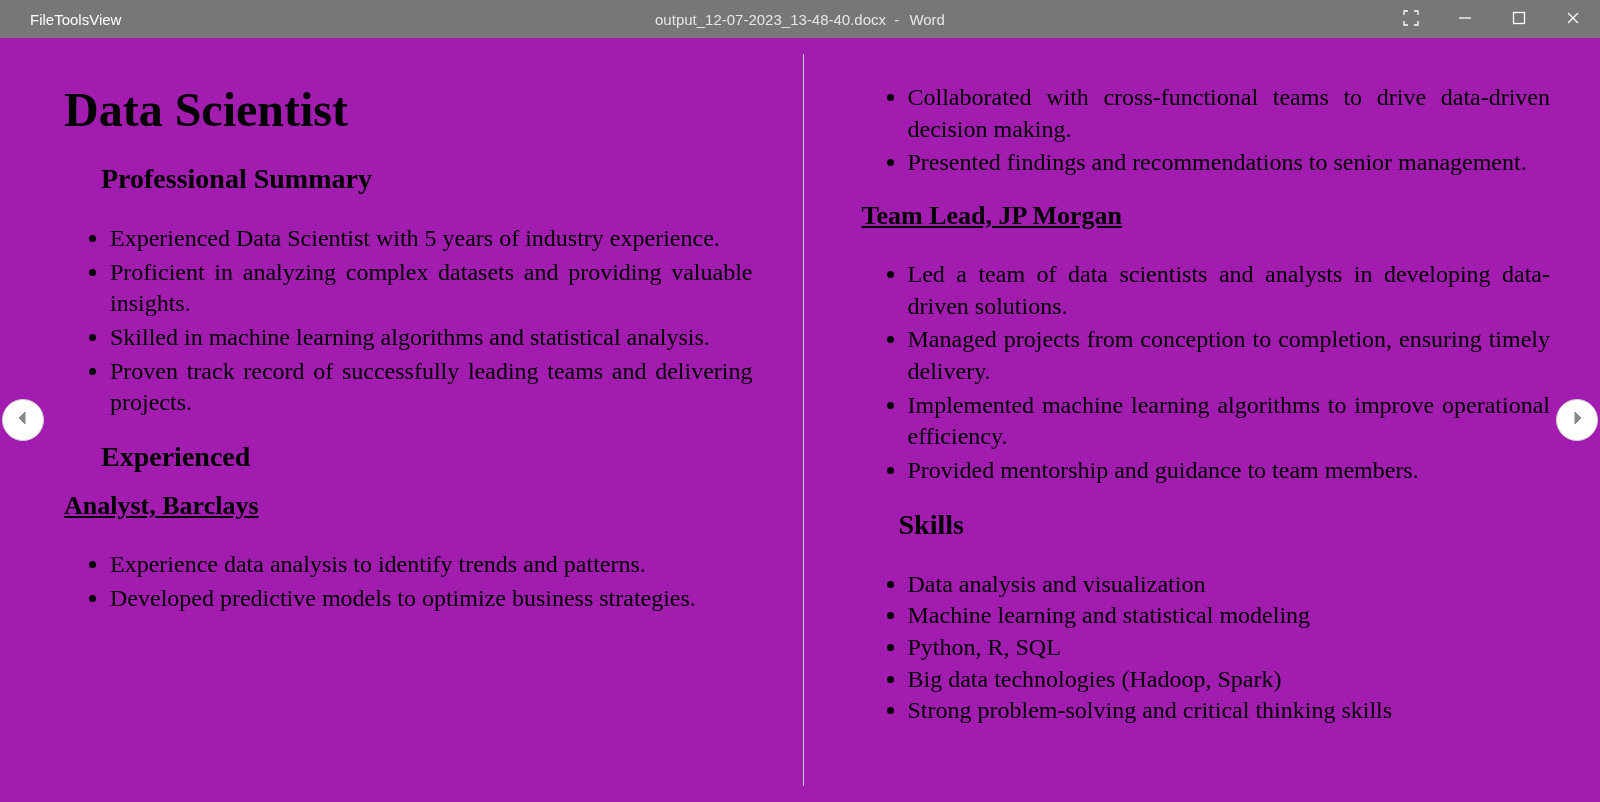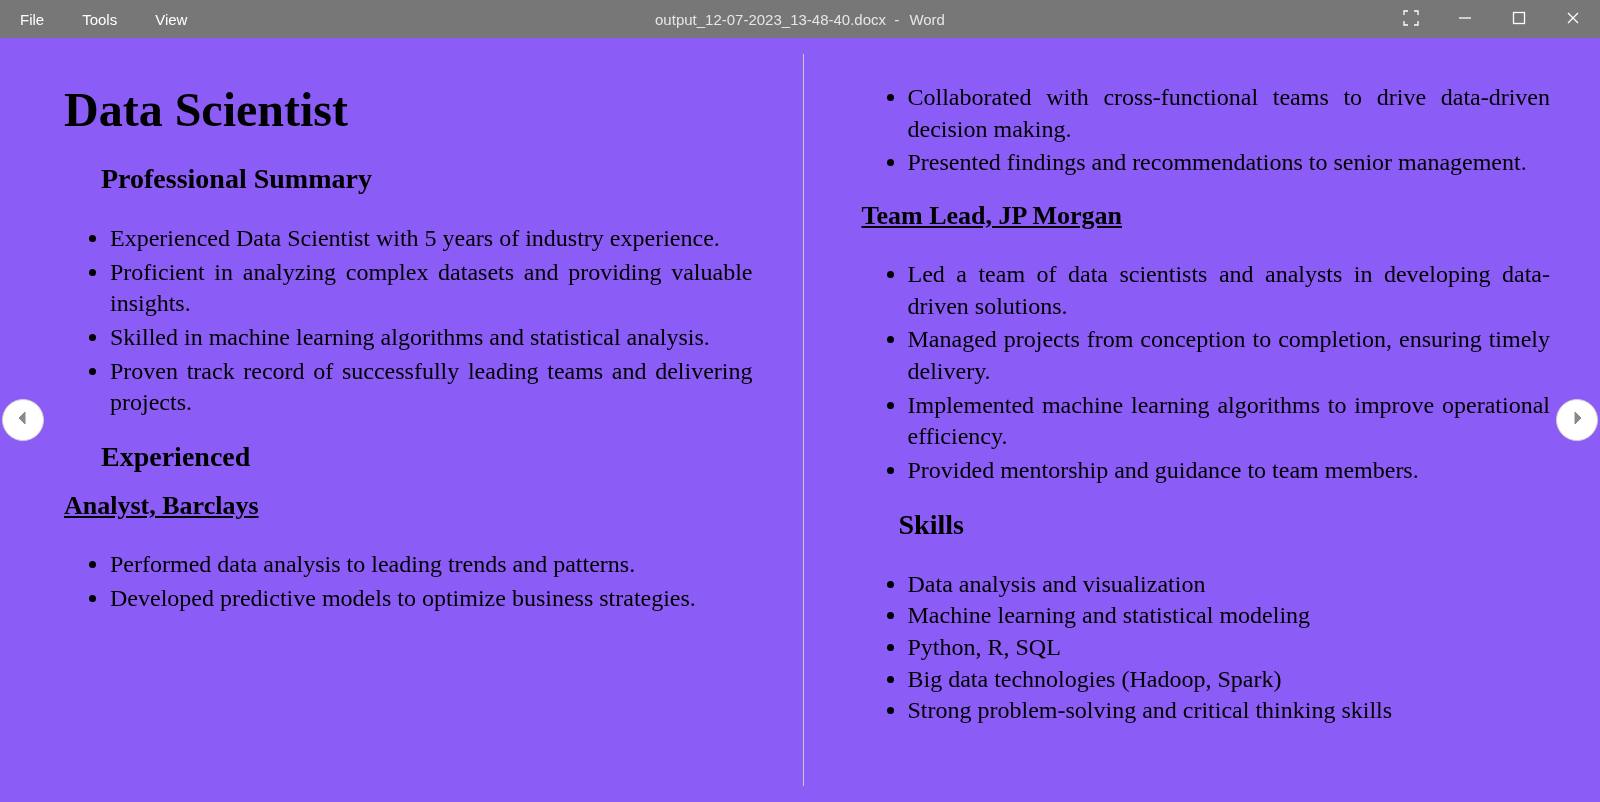--- a/index.html
+++ b/index.html
@@ -2,40 +2,40 @@
 <html><head>
 <meta charset="utf-8">
 <style>
   * { margin: 0; padding: 0; box-sizing: border-box; }
   html, body { width: 100%; height: 100%; font-family: "Times New Roman", Times, serif; background: #fff; overflow: hidden; }
   .titlebar {
     width: 100%; height: 38px; background: #777777; color: #fff;
     display: flex; align-items: center; font-family: "Segoe UI", Arial, sans-serif;
     font-size: 15px; position: relative;
   }
-  .menus { display: flex; gap: 38px; padding-left: 20px; }
+  .menus { display: flex; padding-left: 30px; }
   .menu-item { cursor: pointer; }
   .title-center {
     position: absolute; left: 50%; transform: translateX(-50%);
     color: #e6e6e6; font-size: 15px; white-space: nowrap;
   }
   .title-center .dash { letter-spacing: 2px; padding: 0 4px; }
   .win-controls {
     position: absolute; right: 0; top: 0; height: 100%;
     display: flex; align-items: center;
   }
   .win-btn {
     width: 54px; height: 100%; display: flex; align-items: center; justify-content: center;
     cursor: pointer;
   }
   .win-btn svg { stroke: #fff; fill: none; }
 
   .doc-area {
     position: absolute; top: 38px; left: 0; right: 0; bottom: 0;
-    background: #8b5cf6; overflow: hidden;
+    background: #a21caf; overflow: hidden;
   }
   .columns {
     display: flex; width: 100%; height: 100%;
   }
   .col {
     flex: 1; padding: 38px 48px 20px 64px;
     position: relative;
   }
   .col-right { padding-left: 58px; }
   .col-divider {
@@ -142,21 +142,21 @@
         <li>Experienced Data Scientist with 5 years of industry experience.</li>
         <li>Proficient in analyzing complex datasets and providing valuable insights.</li>
         <li>Skilled in machine learning algorithms and statistical analysis.</li>
         <li>Proven track record of successfully leading teams and delivering projects.</li>
       </ul>
 
       <h2 class="section">Experienced</h2>
 
       <h3 class="job">Analyst, Barclays</h3>
       <ul class="bullets">
-        <li>Performed data analysis to leading trends and patterns.</li>
+        <li>Experience data analysis to identify trends and patterns.</li>
         <li>Developed predictive models to optimize business strategies.</li>
       </ul>
     </div>
 
     <div class="col-divider"></div>
 
     <div class="col col-right">
       <ul class="bullets" style="margin-top:6px;">
         <li>Collaborated with cross-functional teams to drive data-driven decision making.</li>
         <li>Presented findings and recommendations to senior management.</li>

